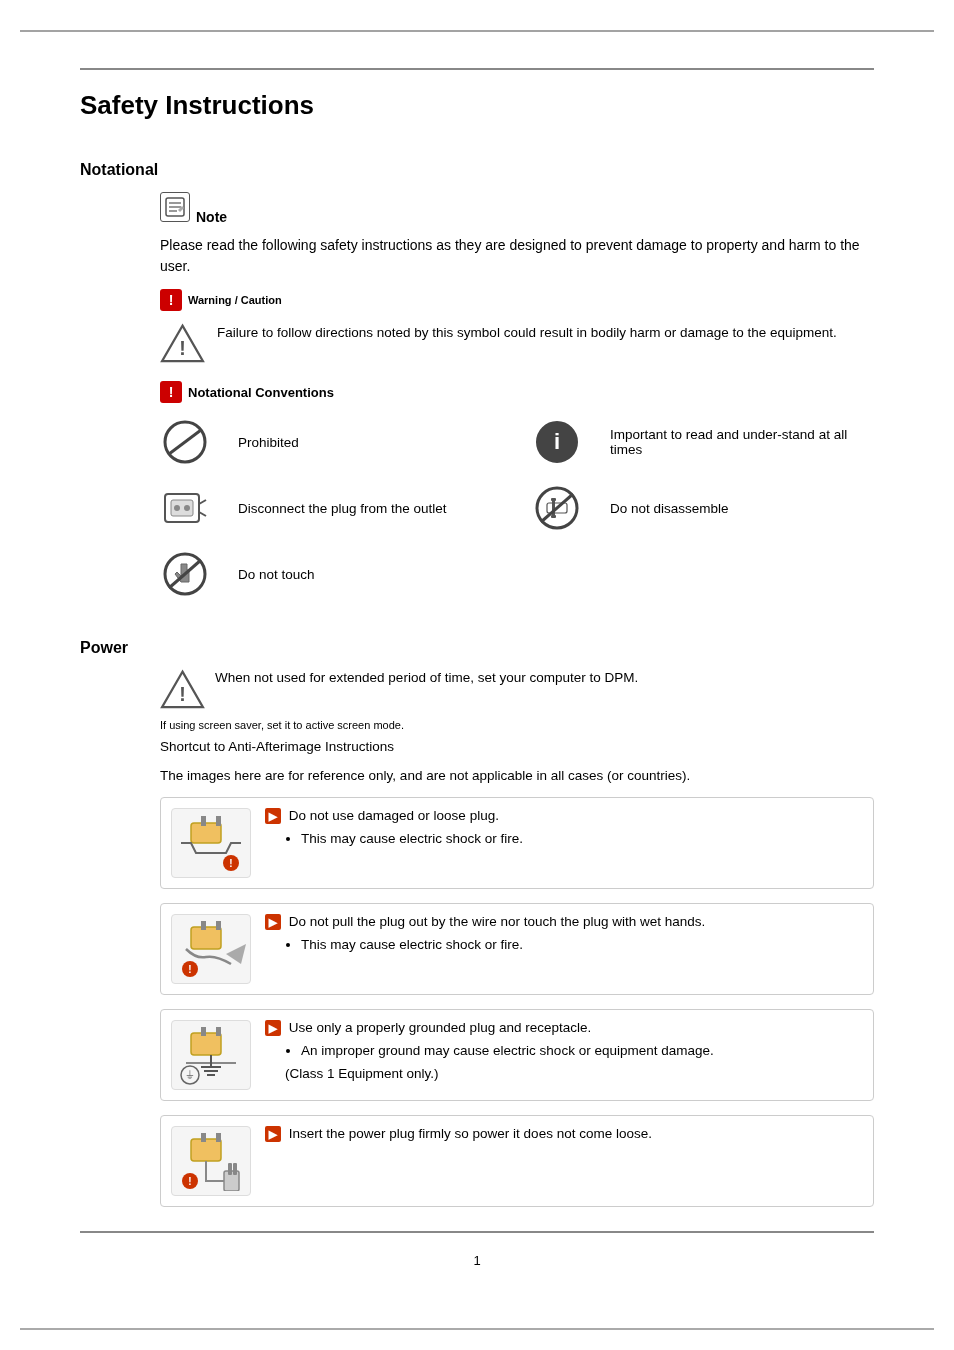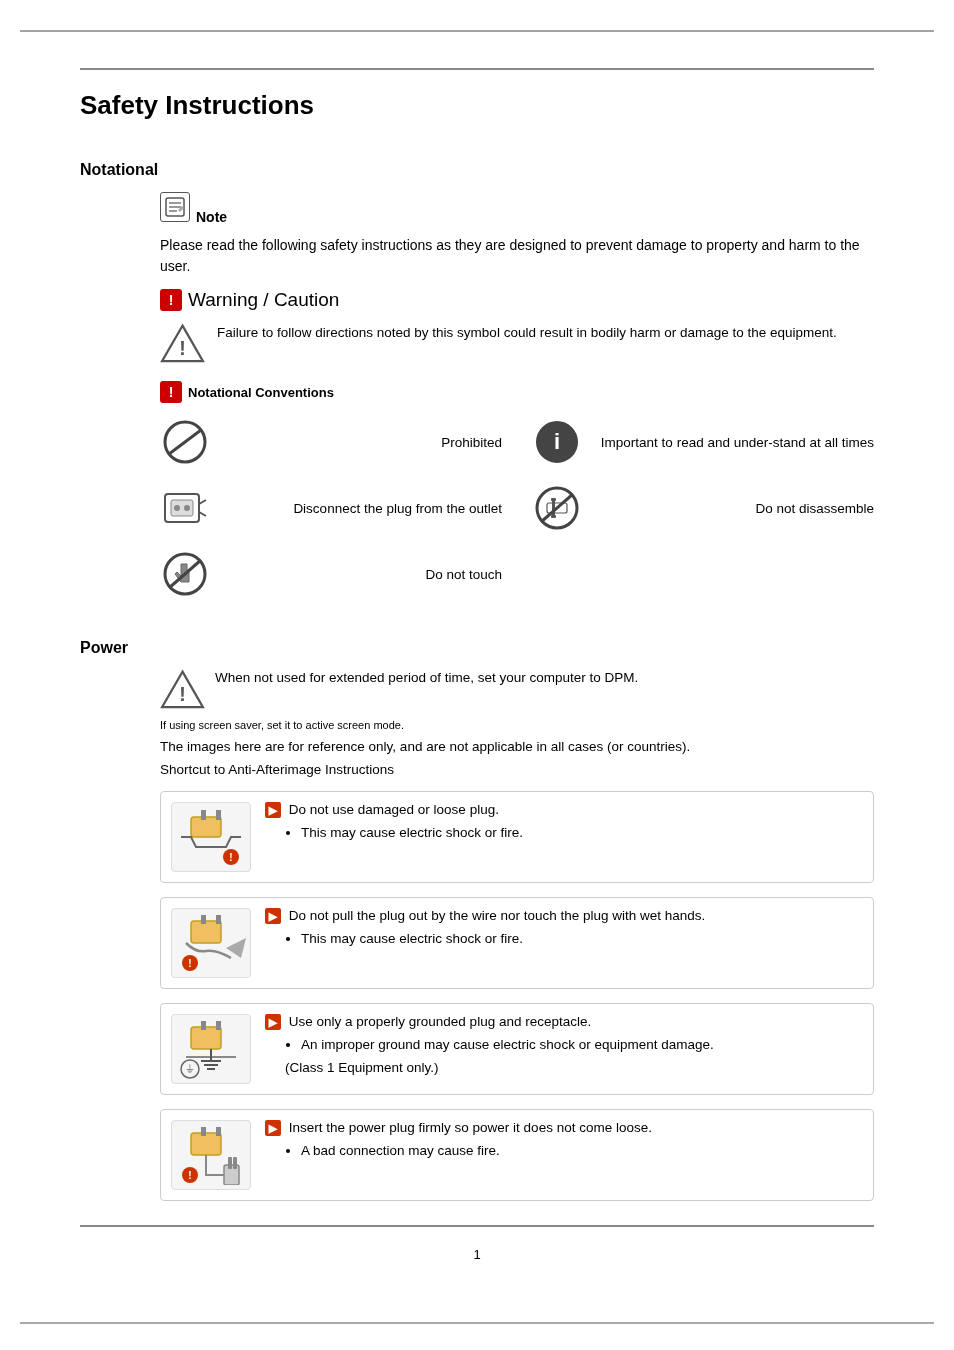--- a/index.html
+++ b/index.html
@@ -65,22 +65,22 @@
       font-size: 14px;
       margin-right: 6px;
       flex-shrink: 0;
     }
     .warning-caution-row {
       display: flex;
       align-items: center;
       margin-bottom: 12px;
     }
     .warning-caution-label {
-      font-weight: normal;
-      font-size: 19px;
+      font-weight: bold;
+      font-size: 11px;
     }
     .triangle-warning {
       width: 45px;
       height: 40px;
       margin-right: 12px;
       flex-shrink: 0;
     }
     .warning-text-block {
       display: flex;
       align-items: flex-start;
@@ -93,22 +93,21 @@
     }
     .conventions-grid {
       display: grid;
       grid-template-columns: 1fr 1fr;
       gap: 16px 30px;
       margin-bottom: 20px;
     }
     .convention-item {
       display: flex;
       align-items: center;
-      gap: 5px;
-      justify-content: space-between;
+      gap: 28px;
     }
     .conv-icon {
       width: 50px;
       height: 50px;
       flex-shrink: 0;
       display: flex;
       align-items: center;
       justify-content: center;
     }
     .conv-text {
@@ -304,22 +303,22 @@
         <svg class="power-triangle" viewBox="0 0 50 45" width="50" height="45">
           <polygon points="25,3 48,43 2,43" fill="none" stroke="#555" stroke-width="2.5"></polygon>
           <text x="25" y="36" text-anchor="middle" font-size="22" font-weight="bold" fill="#555">!</text>
         </svg>
         <div class="power-text">
           <p>When not used for extended period of time, set your computer to DPM.</p>
         </div>
       </div>
 
       <p style="margin-bottom:8px; font-size:11px;">If using screen saver, set it to active screen mode.</p>
+      <p style="margin-bottom:14px; font-size:13.5px;">Shortcut to Anti-Afterimage Instructions</p>
       <p style="margin-bottom:8px; font-size:13.5px;">The images here are for reference only, and are not applicable in all cases (or countries).</p>
-      <p style="margin-bottom:14px; font-size:13.5px;">Shortcut to Anti-Afterimage Instructions</p>
 
       <div class="power-image-row">
         <div class="power-image-placeholder">
           <svg width="70" height="60" viewBox="0 0 70 60">
 
             <rect x="15" y="10" width="30" height="20" rx="3" fill="#f0c060" stroke="#c0a020" stroke-width="1.5"></rect>
             <rect x="25" y="3" width="5" height="10" fill="#888"></rect>
             <rect x="40" y="3" width="5" height="10" fill="#888"></rect>
             <path d="M5 30 L15 30 L20 40 L50 40 L55 30 L65 30" fill="none" stroke="#666" stroke-width="2"></path>
 
@@ -402,23 +401,20 @@
             <rect x="57" y="32" width="4" height="12" fill="#888" rx="1"></rect>
             <circle cx="14" cy="50" r="8" fill="#cc3300"></circle>
             <text x="14" y="54" text-anchor="middle" font-size="10" font-weight="bold" fill="white">!</text>
           </svg>
         </div>
         <div>
           <p style="font-size:13.5px; margin-bottom:4px;">
             <span class="warn-inline-icon">▶</span>
             <span>Insert the power plug firmly so power it does not come loose.</span>
           </p>
-          <ul style="margin-left:20px;">
-            <li class="bullet-item">A bad connection may cause fire.</li>
-          </ul>
         </div>
       </div>
     </div>
   </div>
 
   <div style="border-top:2px solid #888; margin-top:24px;"></div>
 
   <div class="page-number">1</div>
 </div>
 

